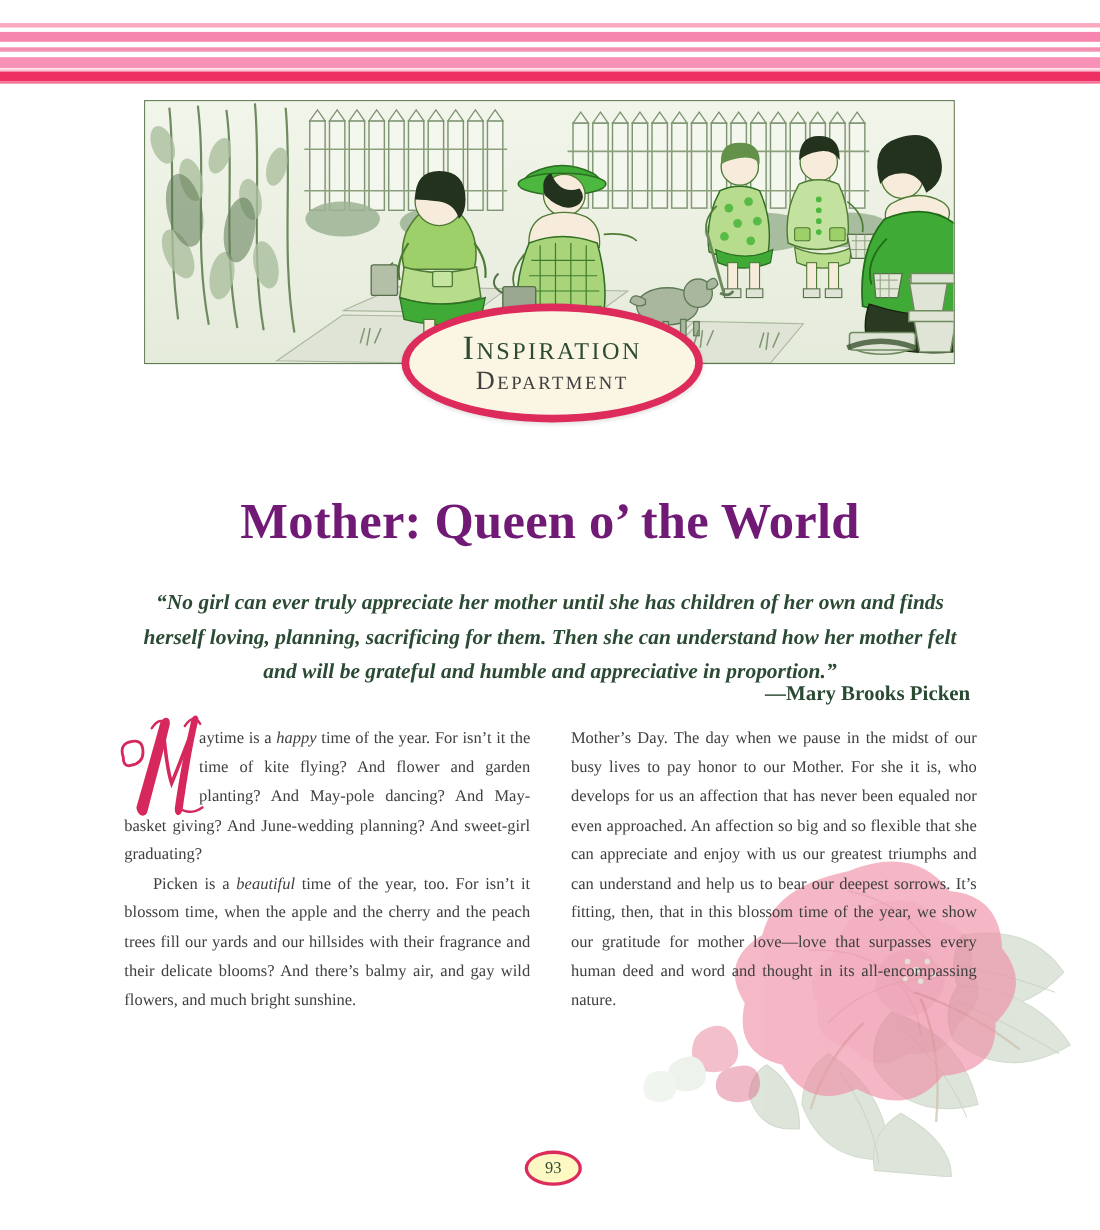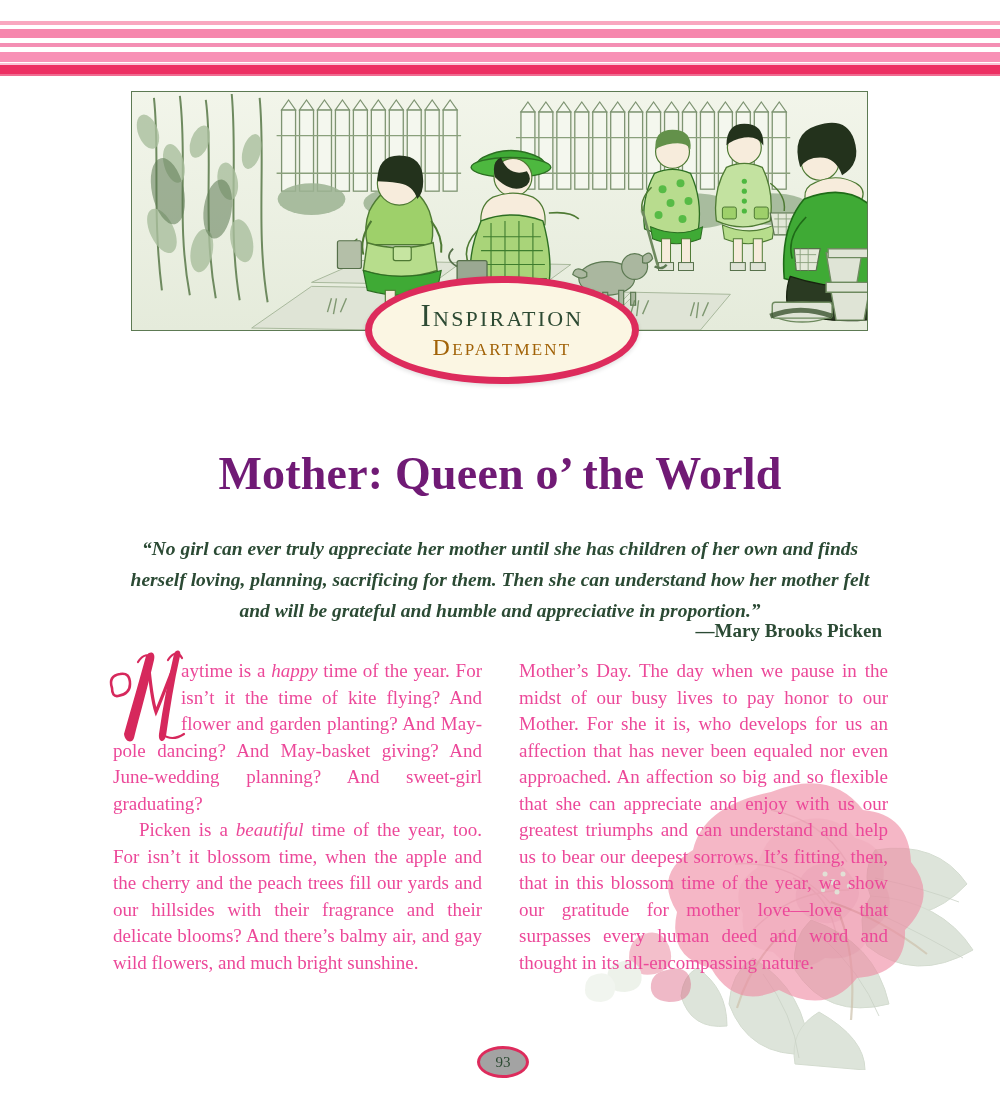--- a/index.html
+++ b/index.html
@@ -72,21 +72,21 @@
     letter-spacing: 2.2px;
     color: #2d4a33;
     line-height: 1.05;
     white-space: nowrap;
   }
   #badge .line2 {
     font-family: "Liberation Serif", "DejaVu Serif", serif;
     font-variant: small-caps;
     font-size: 24px;
     letter-spacing: 2.2px;
-    color: #a16207;
+    color: #404040;
     line-height: 1.1;
     margin-top: 1px;
     white-space: nowrap;
   }
 
   
   #title {
     position: absolute;
     left: 0; top: 416px;
     width: 1000px;
@@ -147,23 +147,23 @@
     position: absolute;
     left: 113px; top: 658px;
     width: 775px;
     display: flex;
     gap: 37px;
     z-index: 2;
   }
   .col {
     width: 369px;
     font-family: "Liberation Serif", "DejaVu Serif", serif;
-    font-size: 19px;
+    font-size: 15px;
     line-height: 26.5px;
-    color: #ec4899;
+    color: #404040;
     text-align: justify;
   }
   .col p { margin: 0; }
   .col p + p { text-indent: 26px; }
   .col em { font-style: italic; }
 
   #dropcap {
     position: absolute;
     left: 108px; top: 648px;
     width: 82px;
@@ -181,21 +181,21 @@
     shape-outside: polygon(0 0, 100% 0, 100% 100%, 0 100%);
   }
 
   
   #page-number {
     position: absolute;
     left: 477px; top: 1046px;
     width: 52px; height: 32px;
     border-radius: 50%;
     border: 3px solid #dd2b5c;
-    background: #a3a3a3;
+    background: #fef9c3;
     box-sizing: border-box;
     display: flex;
     align-items: center;
     justify-content: center;
     font-family: "Liberation Serif", "DejaVu Serif", serif;
     font-size: 15px;
     color: #2d4a33;
   }
 </style>
 </head>

